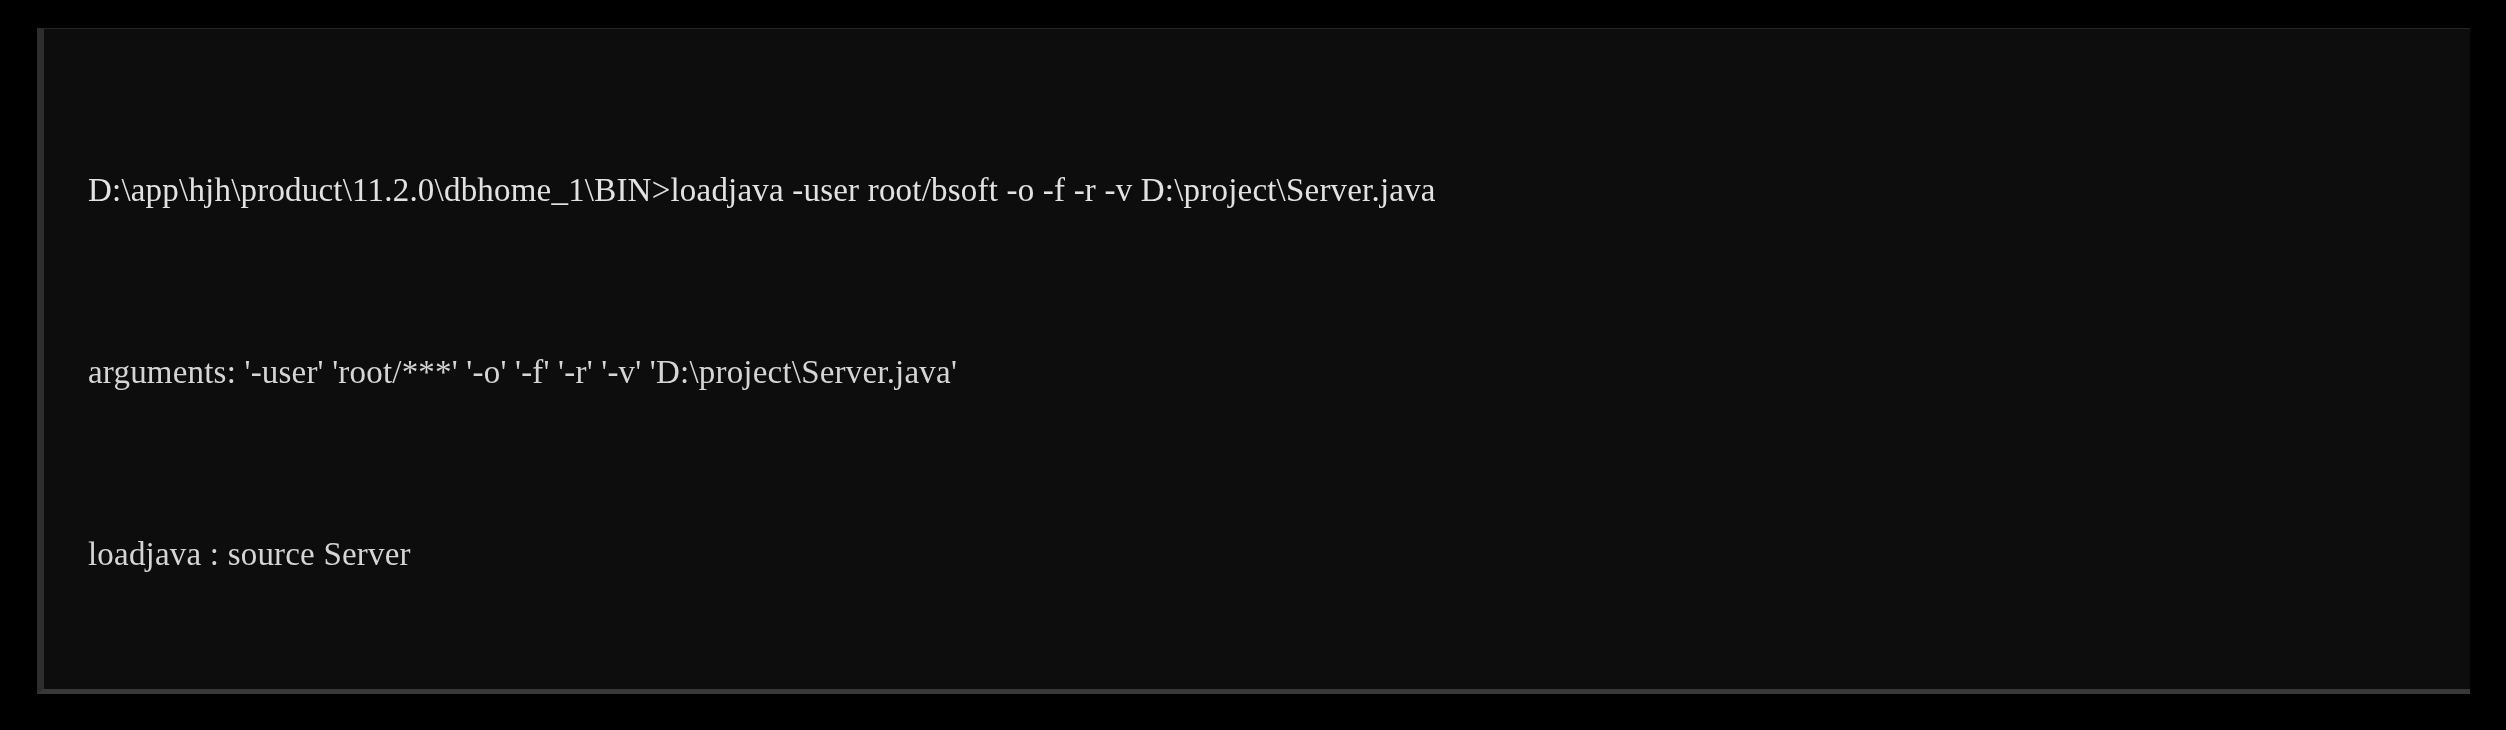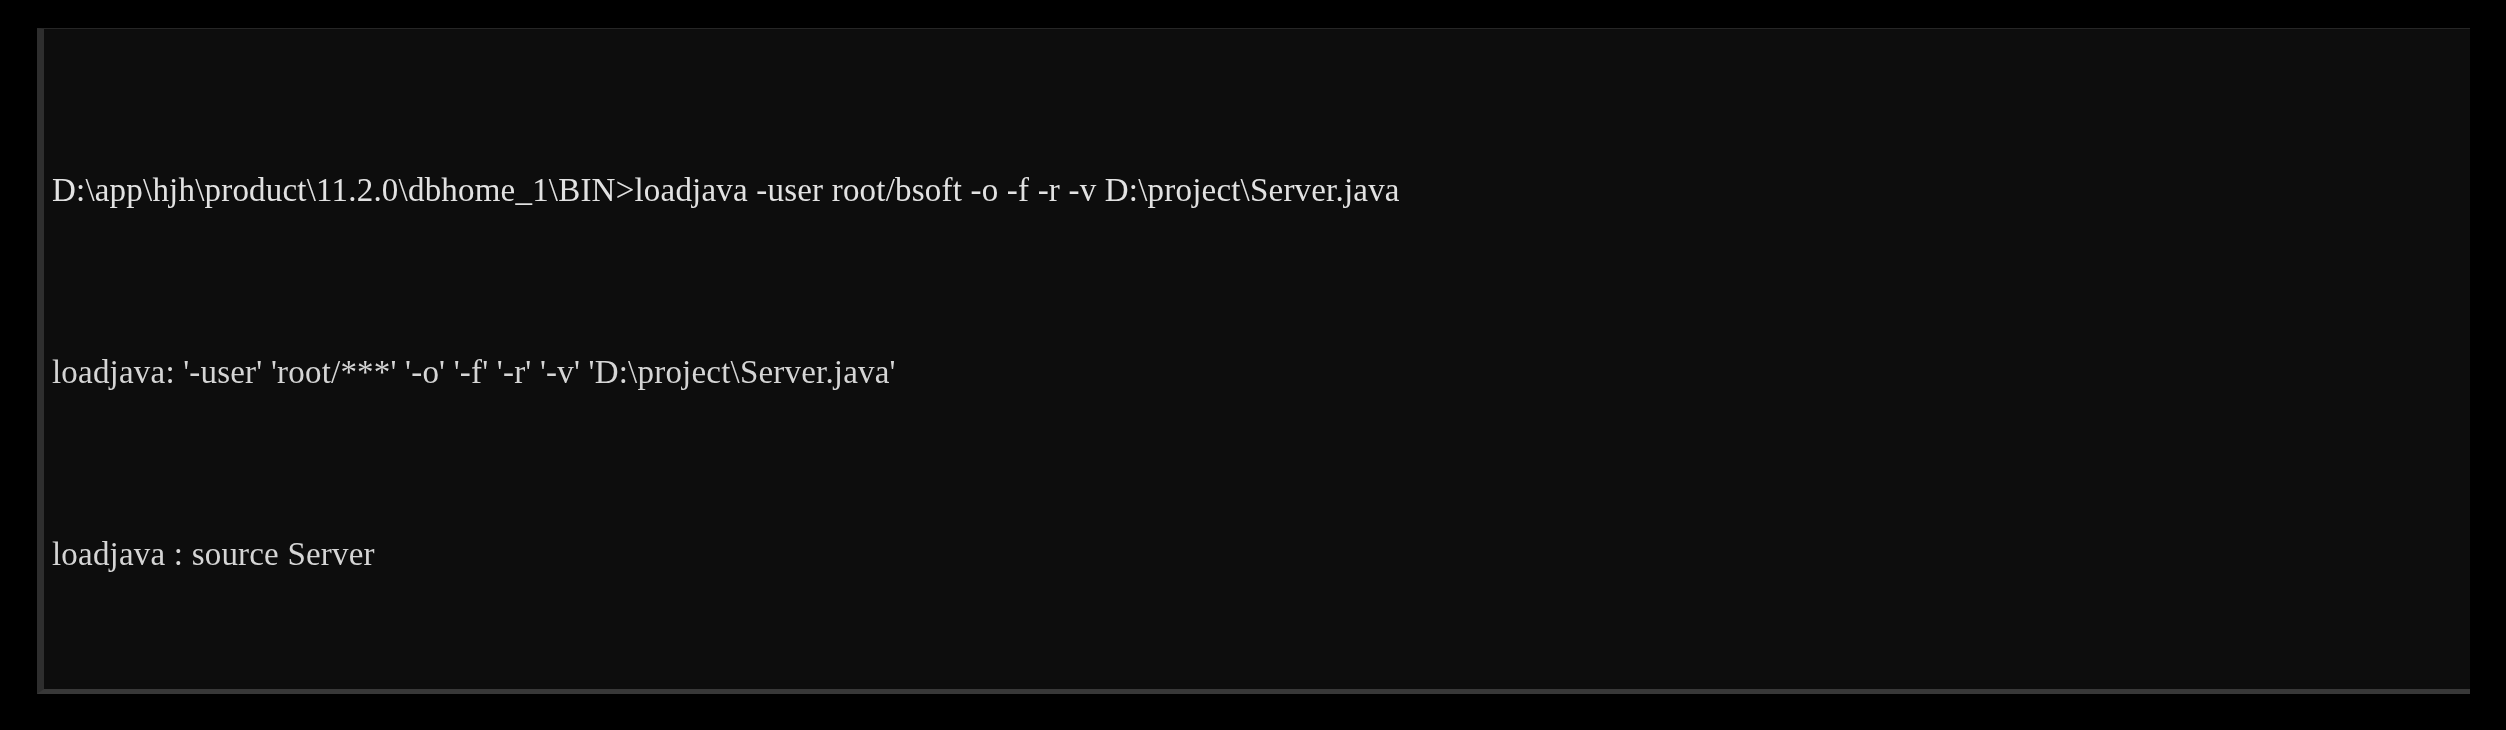--- a/index.html
+++ b/index.html
@@ -46,38 +46,39 @@
     color: #d8d8d8;
     white-space: pre;
     letter-spacing: 0.2px;
     -webkit-font-smoothing: subpixel-antialiased;
   }
 
   .console-line {
     white-space: pre;
     height: 45.5px;
     color: #d5d5d5;
+    margin-left: 36px;
   }
 
   
   .console-line.prompt-line {
     color: #e2e2e2;
   }
 </style>
 </head>
 <body>
 
 <div id="screen">
 
   <div id="console-window">
     <div id="console-output">
 
       <div class="console-line prompt-line">D:\app\hjh\product\11.2.0\dbhome_1\BIN&gt;loadjava -user root/bsoft -o -f -r -v D:\project\Server.java</div>
 
-      <div class="console-line">loadjava: '-user' 'root/***' '-o' '-f' '-r' '-v' 'D:\project\Server.java'</div>
+      <div class="console-line">arguments: '-user' 'root/***' '-o' '-f' '-r' '-v' 'D:\project\Server.java'</div>
 
       <div class="console-line">loadjava : source Server</div>
 
       
 
       
 
       
 
       

